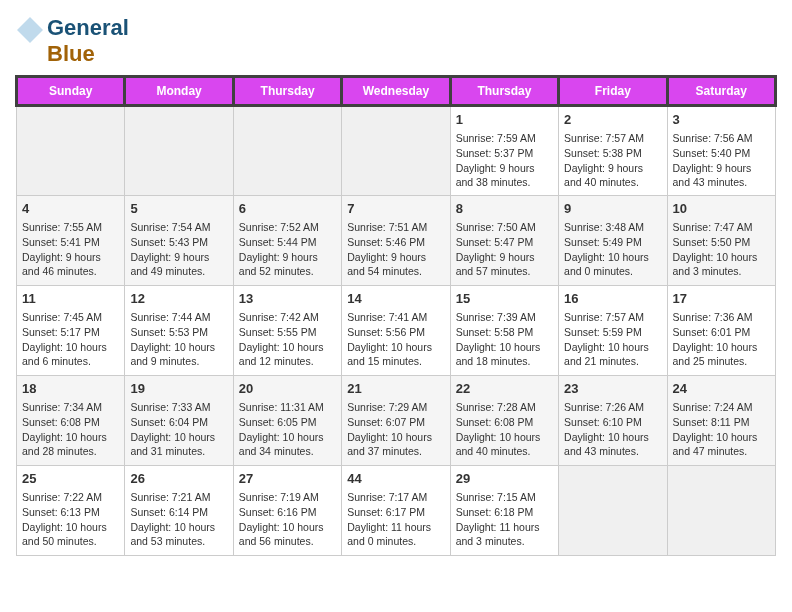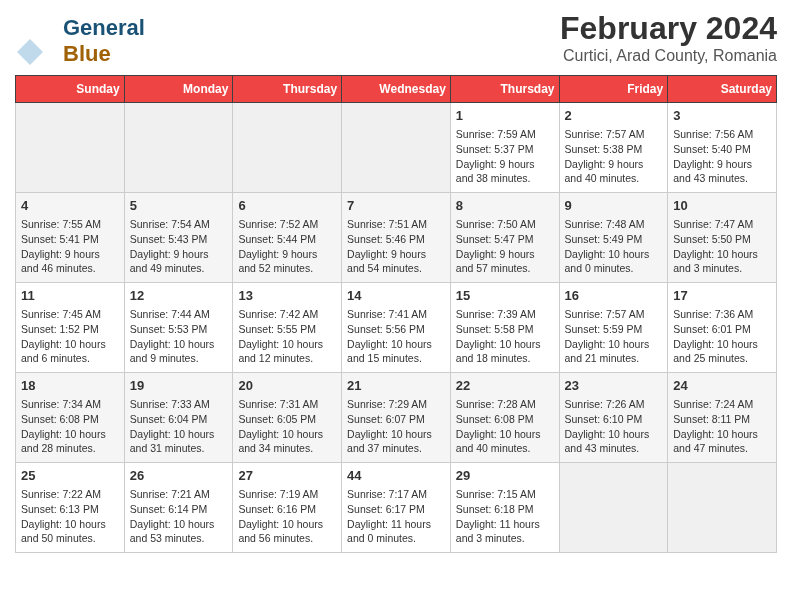--- a/index.html
+++ b/index.html
@@ -11,26 +11,25 @@
       padding: 10px 15px;
     }
     .header-area {
       display: flex;
       justify-content: space-between;
       align-items: flex-start;
       margin-bottom: 8px;
     }
     .logo {
       display: flex;
-      align-items: flex-end;
+      align-items: flex-start;
       font-size: 22px;
       font-weight: bold;
       color: #1a5276;
       margin-top: 5px;
-      gap: 16px;
     }
     .logo-general { color: #1a5276; }
     .logo-blue { color: #a16207; }
     .logo-icon {
       width: 30px;
       height: 30px;
       margin-right: 2px;
     }
     .title-area {
       text-align: right;
@@ -43,27 +42,27 @@
     .subtitle {
       font-size: 16px;
       color: #555;
     }
     table {
       width: 100%;
       border-collapse: collapse;
       font-size: 10.5px;
     }
     thead th {
-      background-color: #ef4444;
+      background-color: #d946ef;
       color: #fff;
       padding: 6px 4px;
-      text-align: right;
+      text-align: center;
       font-size: 12px;
       font-weight: bold;
-      border: 1px solid #404040;
+      border: 3px solid #404040;
     }
     tbody td {
       border: 1px solid #ccc;
       padding: 4px 5px;
       vertical-align: top;
       min-height: 80px;
       height: 90px;
       width: 14.28%;
       color: #333;
       font-size: 10.5px;
@@ -92,24 +91,20 @@
   <div class="logo">
     <svg class="logo-icon" viewBox="0 0 30 30">
       <path d="M15 2 L28 15 L15 28 L2 15 Z" fill="#2e86c1" opacity="0.3"></path>
       <path d="M15 5 L26 15 L15 5 Z" fill="#2e86c1"></path>
     </svg>
     <div>
       <span class="logo-general">General</span><br>
       <span class="logo-blue">Blue</span>
     </div>
   </div>
-  <div class="title-area">
-    <div class="main-title">February 2024</div>
-    <div class="subtitle">Curtici, Arad County, Romania</div>
-  </div>
 </div>
 
 <table>
   <thead>
     <tr>
     <th>Sunday</th>
         <th>Monday</th>
         <th>Thursday</th>
         <th>Wednesday</th>
         <th>Thursday</th>
@@ -176,38 +171,38 @@
         </td>
         <td>
           <span class="day-number">8</span>
           <div>Sunrise: 7:50 AM</div>
           <div>Sunset: 5:47 PM</div>
           <div>Daylight: 9 hours</div>
           <div>and 57 minutes.</div>
         </td>
         <td>
           <span class="day-number">9</span>
-          <div>Sunrise: 7:48 AM</div>
+          <div>Sunrise: 3:48 AM</div>
           <div>Sunset: 5:49 PM</div>
           <div>Daylight: 10 hours</div>
           <div>and 0 minutes.</div>
         </td>
         <td>
           <span class="day-number">10</span>
           <div>Sunrise: 7:47 AM</div>
           <div>Sunset: 5:50 PM</div>
           <div>Daylight: 10 hours</div>
           <div>and 3 minutes.</div>
         </td>
       </tr>
       <tr>
         <td>
           <span class="day-number">11</span>
           <div>Sunrise: 7:45 AM</div>
-          <div>Sunset: 1:52 PM</div>
+          <div>Sunset: 5:17 PM</div>
           <div>Daylight: 10 hours</div>
           <div>and 6 minutes.</div>
         </td>
         <td>
           <span class="day-number">12</span>
           <div>Sunrise: 7:44 AM</div>
           <div>Sunset: 5:53 PM</div>
           <div>Daylight: 10 hours</div>
           <div>and 9 minutes.</div>
         </td>
@@ -257,21 +252,21 @@
         </td>
         <td>
           <span class="day-number">19</span>
           <div>Sunrise: 7:33 AM</div>
           <div>Sunset: 6:04 PM</div>
           <div>Daylight: 10 hours</div>
           <div>and 31 minutes.</div>
         </td>
         <td>
           <span class="day-number">20</span>
-          <div>Sunrise: 7:31 AM</div>
+          <div>Sunrise: 11:31 AM</div>
           <div>Sunset: 6:05 PM</div>
           <div>Daylight: 10 hours</div>
           <div>and 34 minutes.</div>
         </td>
         <td>
           <span class="day-number">21</span>
           <div>Sunrise: 7:29 AM</div>
           <div>Sunset: 6:07 PM</div>
           <div>Daylight: 10 hours</div>
           <div>and 37 minutes.</div>

